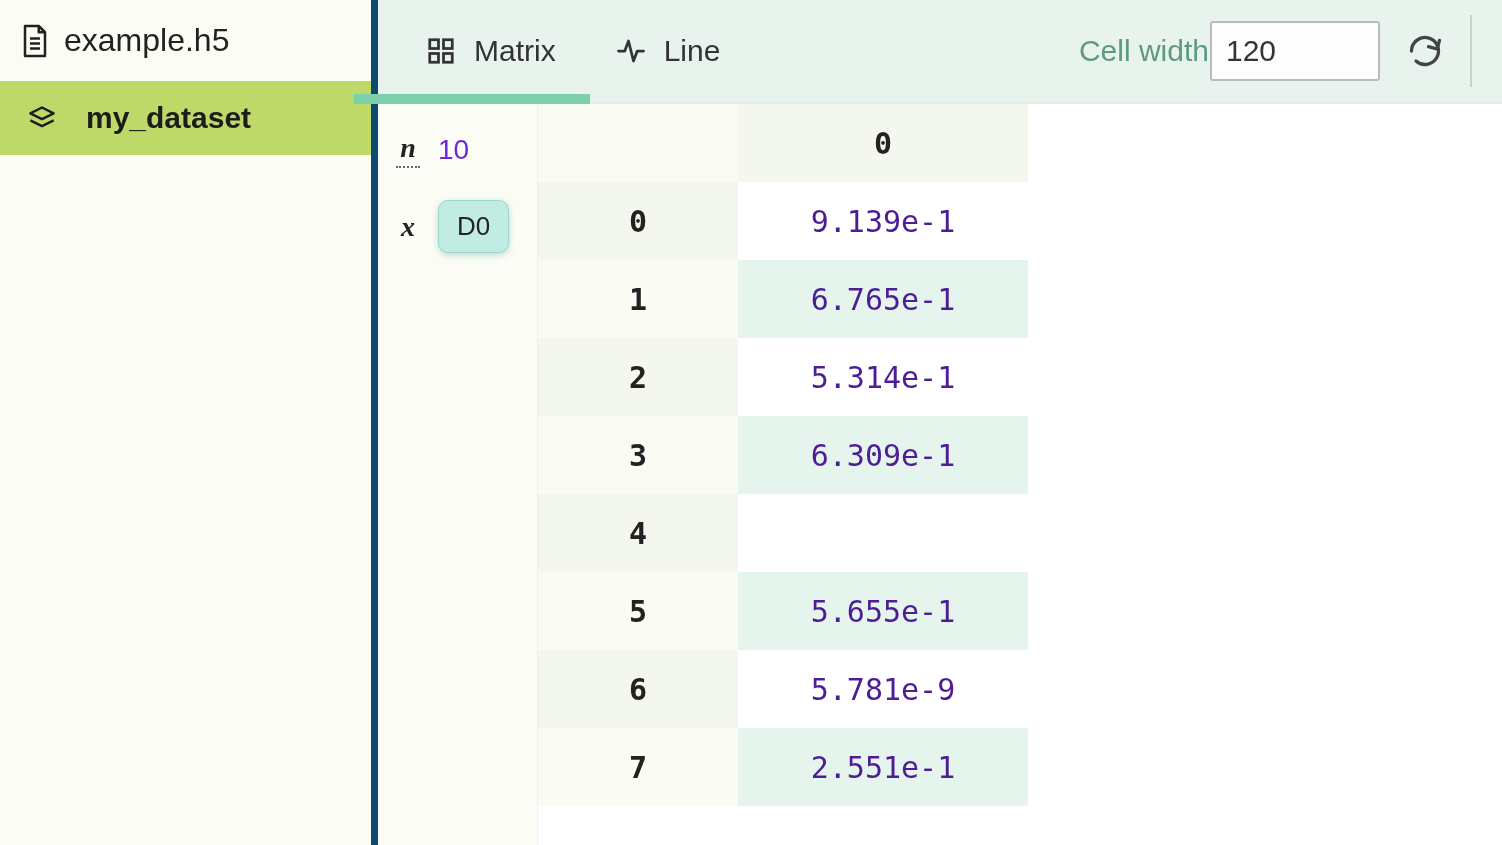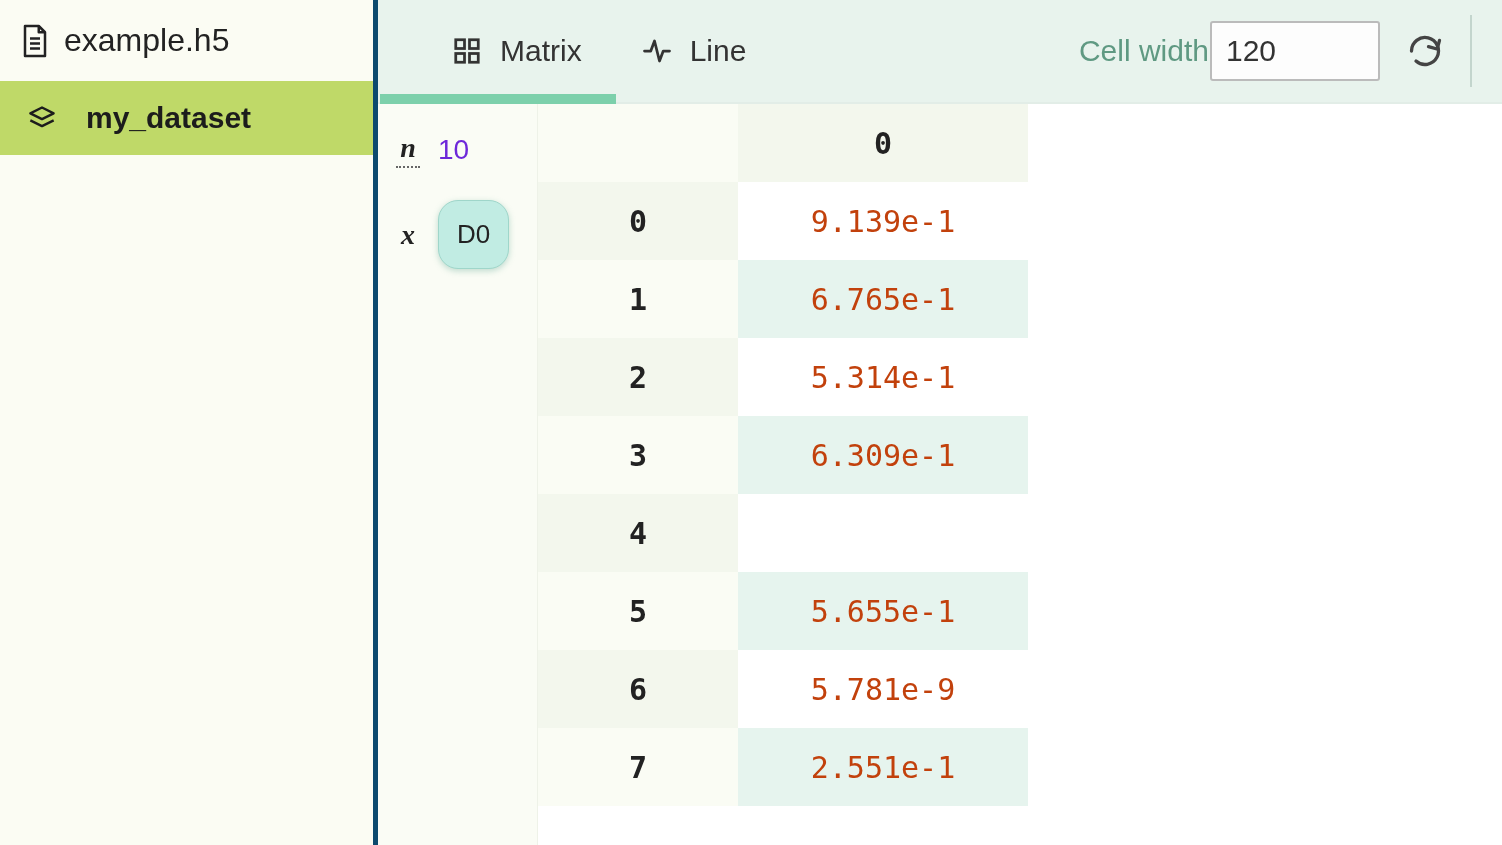--- a/index.html
+++ b/index.html
@@ -18,21 +18,21 @@
     display: flex;
     width: 100%;
     height: 100%;
   }
 
   
   .sidebar {
     width: 378px;
     height: 100%;
     background: #fbfcf3;
-    border-right: 5px solid #0c4a6e;
+    border-right: 7px solid #0c4a6e;
     display: flex;
     flex-direction: column;
   }
   .file-header {
     display: flex;
     align-items: center;
     padding: 22px 20px;
     gap: 14px;
   }
   .file-label {
@@ -63,21 +63,21 @@
     flex-direction: column;
     background: #ffffff;
   }
 
   
   .toolbar {
     height: 104px;
     background: #e8f3ed;
     display: flex;
     align-items: center;
-    padding-left: 44px;
+    padding-left: 18px;
     gap: 0;
     border-bottom: 2px solid #e2ede7;
   }
   .tab {
     display: flex;
     align-items: center;
     gap: 18px;
     padding: 0 30px;
     height: 100%;
     cursor: pointer;
@@ -169,22 +169,22 @@
     border-bottom: 2px dotted #666;
     padding-bottom: 2px;
   }
   .param-val {
     font-size: 28px;
     color: #6d28d9;
   }
   .dim-chip {
     background: #c1ece3;
     border: 1px solid #9fd6ca;
-    border-radius: 20px;
-    padding: 18px 18px;
+    border-radius: 10px;
+    padding: 10px 18px;
     font-size: 26px;
     color: #222;
     box-shadow: 0 2px 6px rgba(100,170,150,0.4);
   }
 
   
   .grid {
     display: flex;
     flex-direction: column;
   }
@@ -229,21 +229,21 @@
   .grid-row:nth-child(odd) .row-index {
     background: #f3f7ed;
   }
   .cell {
     width: 290px;
     display: flex;
     align-items: center;
     justify-content: center;
     font-family: "Consolas","Menlo",monospace;
     font-size: 30px;
-    color: #c2410c;
+    color: #4c1d95;
     background: #ffffff;
   }
   .grid-row:nth-child(even) .cell {
     background: #e6f4ee;
   }
 
   svg { display:block; }
 </style>
 </head>
 <body>

